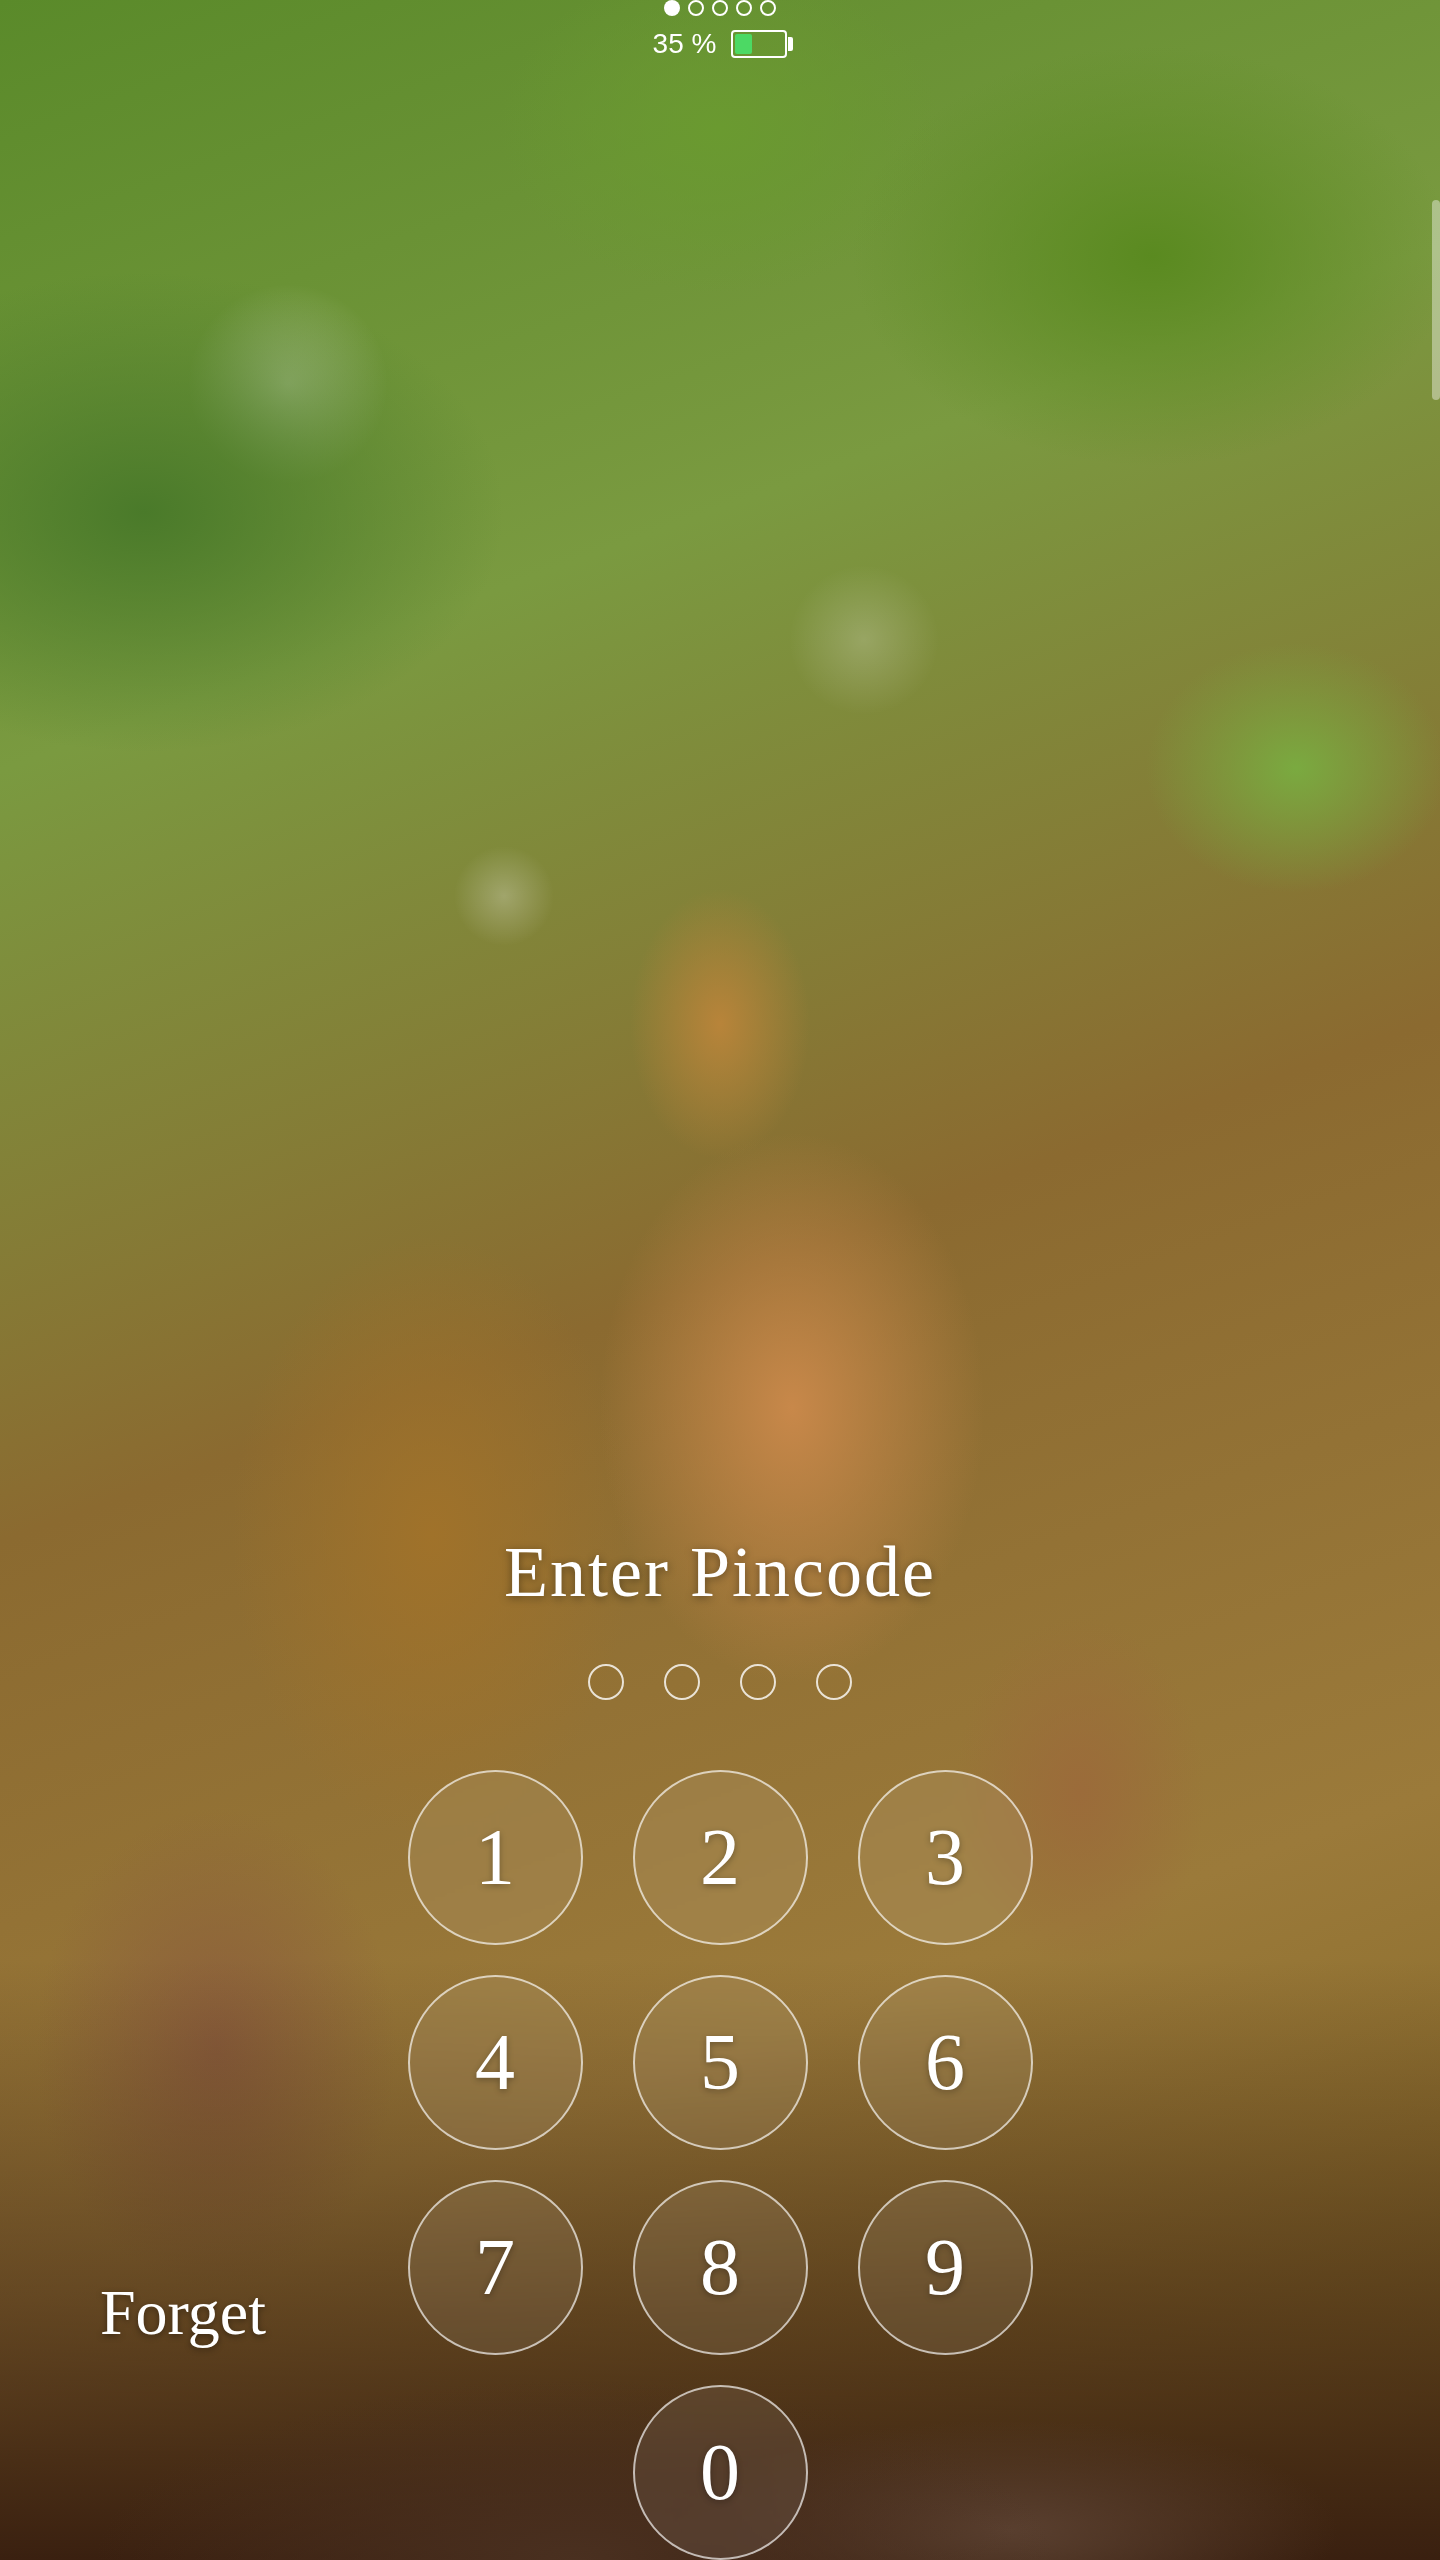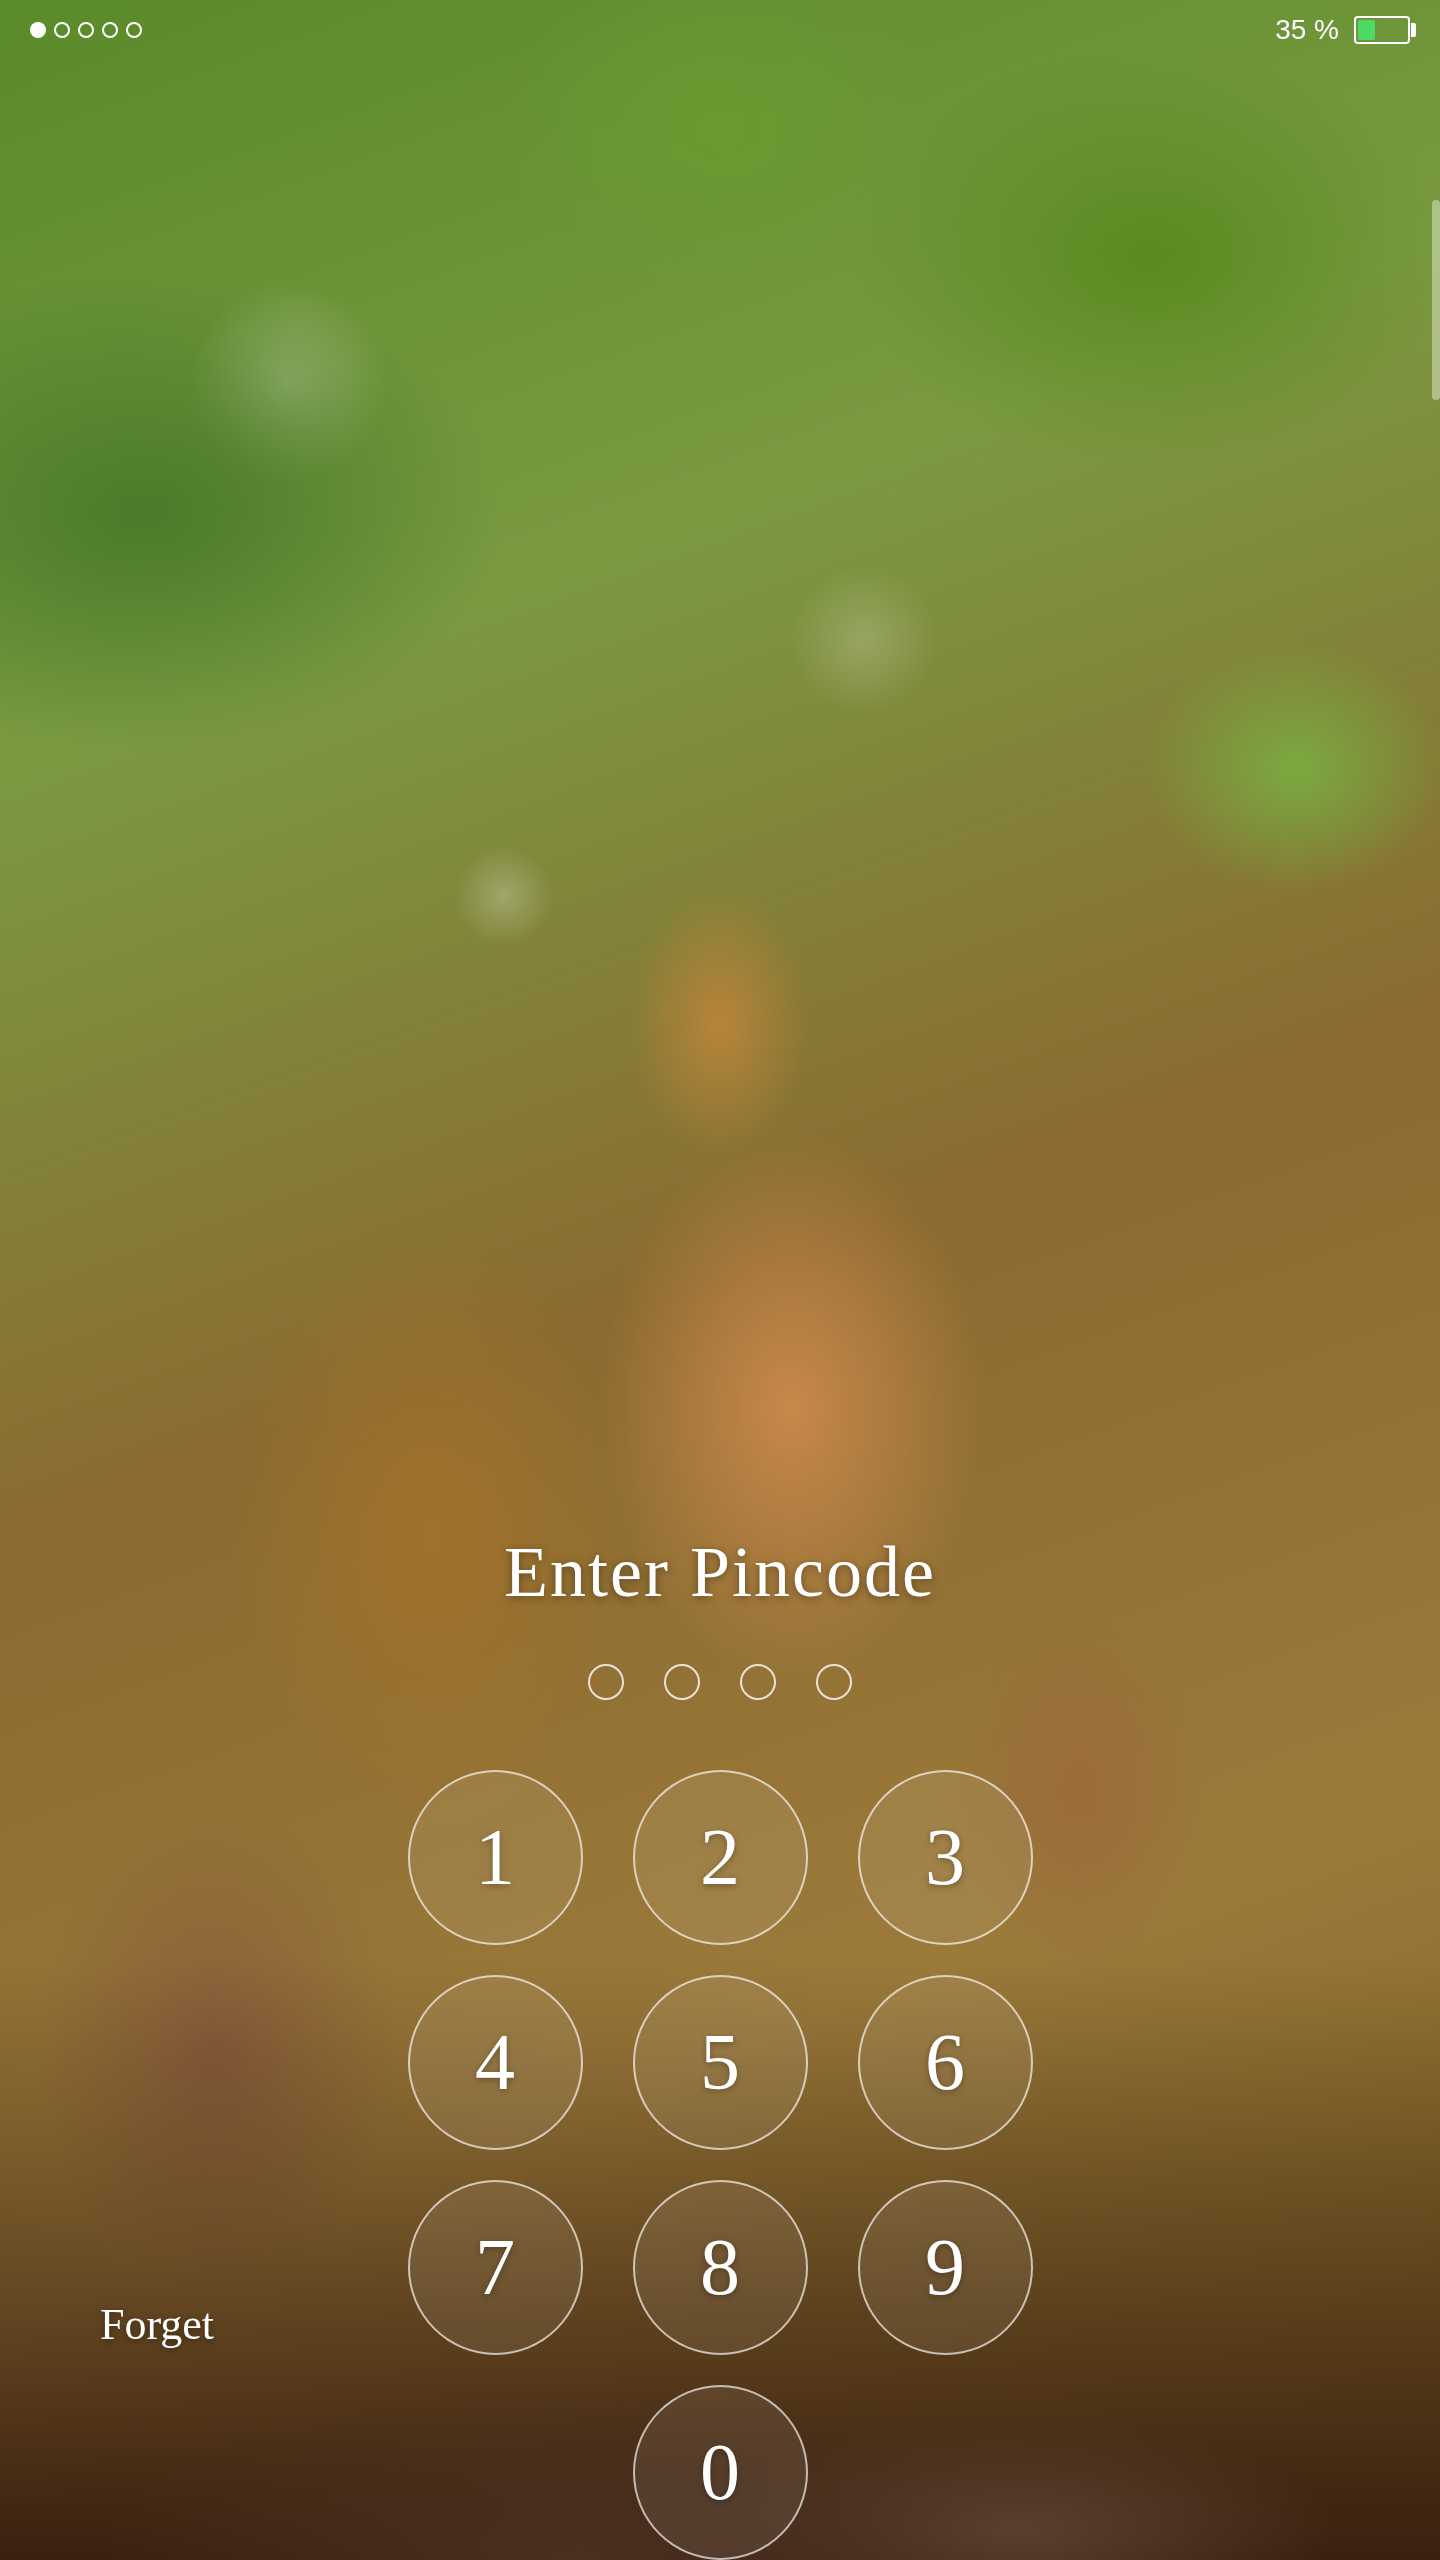--- a/index.html
+++ b/index.html
@@ -59,20 +59,21 @@
       position: absolute;
       top: 0;
       left: 0;
       right: 0;
       height: 60px;
       display: flex;
       align-items: center;
       justify-content: space-between;
       padding: 0 30px;
       z-index: 10;
+      flex-direction: column;
     }
 
     .signal-dots {
       display: flex;
       gap: 8px;
       align-items: center;
     }
 
     .signal-dot {
       width: 16px;
@@ -222,21 +223,21 @@
       left: 0;
       right: 0;
       display: flex;
       justify-content: space-between;
       padding: 0 80px;
       z-index: 5;
     }
 
     .action-btn {
       color: white;
-      font-size: 44px;
+      font-size: 64px;
       font-family: Georgia, serif;
       font-weight: normal;
       cursor: pointer;
       text-shadow: 0 2px 6px rgba(0,0,0,0.4);
       background: none;
       border: none;
       padding: 10px 20px;
     }
   </style>
 </head>

